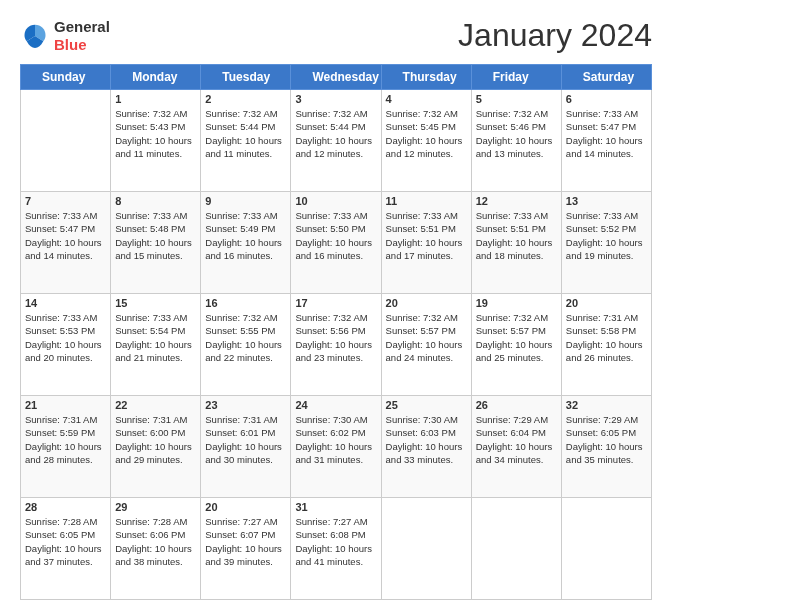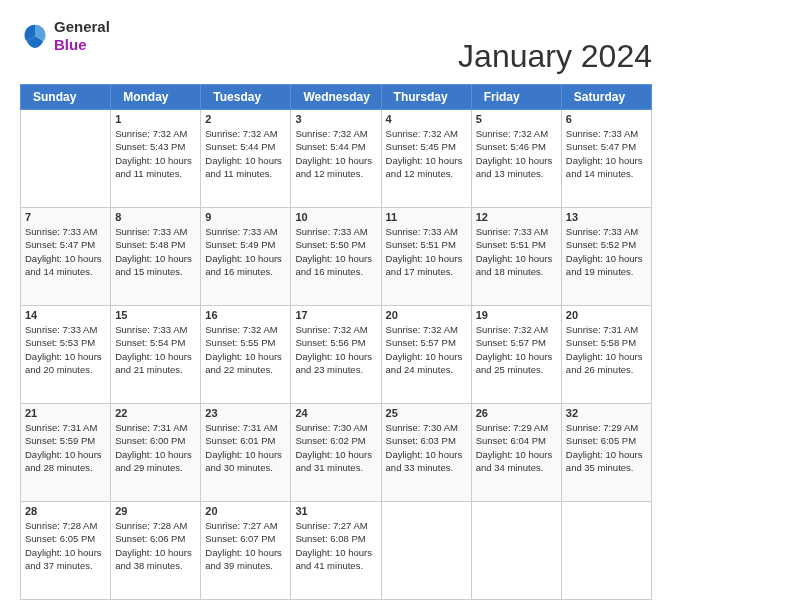--- a/index.html
+++ b/index.html
@@ -27,28 +27,27 @@
       display: flex;
       align-items: center;
       gap: 4px;
     }
     .logo-text {
       font-size: 15px;
       font-weight: bold;
       line-height: 1.2;
     }
     .logo-text .general { display: block; color: #333; }
-    .logo-text .blue { display: block; color: #a21caf; }
+    .logo-text .blue { display: block; color: #ef4444; }
     .logo-icon {
       width: 30px;
       height: 30px;
     }
     .title-area {
       text-align: left;
-      margin-top: 21px;
     }
     .month-title {
       font-size: 32px;
       font-weight: normal;
       color: #333;
       line-height: 1.1;
     }
     .location {
       font-size: 14px;
       color: #555;
@@ -58,21 +57,21 @@
       border: 1px solid #ccc;
       border-collapse: collapse;
       width: 100%;
       table-layout: fixed;
     }
     .calendar th {
       background: #3b78c9;
       color: #fff;
       font-size: 12px;
       font-weight: bold;
-      padding: 5px 12px;
+      padding: 5px 21px;
       text-align: left;
       border: 1px solid #5a90d9;
     }
     .calendar td {
       border: 1px solid #ccc;
       vertical-align: top;
       padding: 3px 4px;
       font-size: 9.5px;
       color: #333;
       height: 86px;

